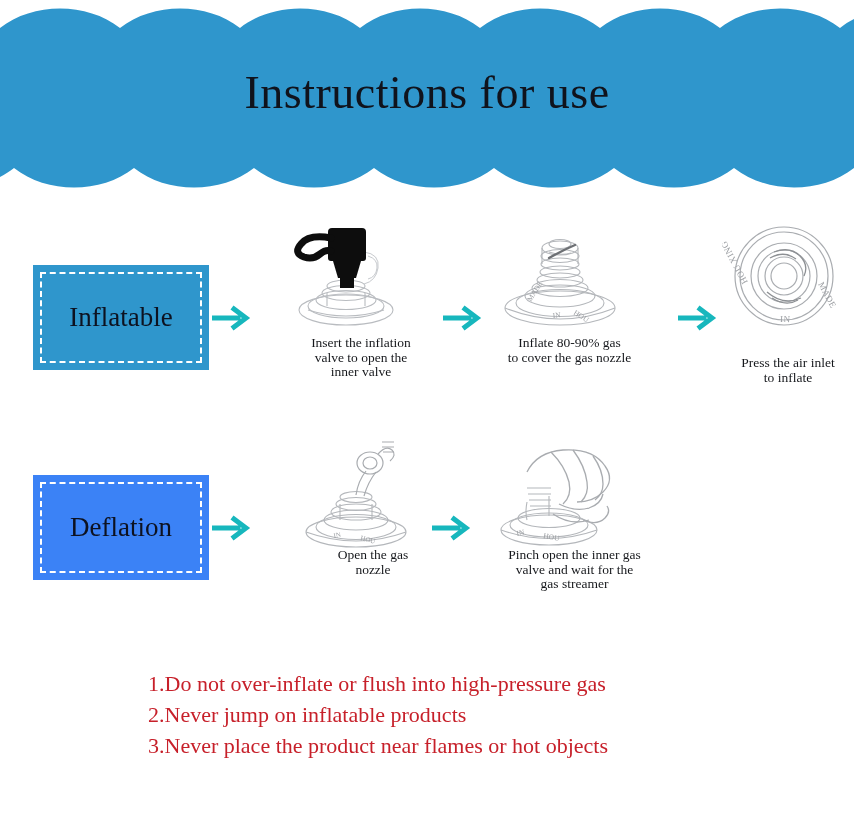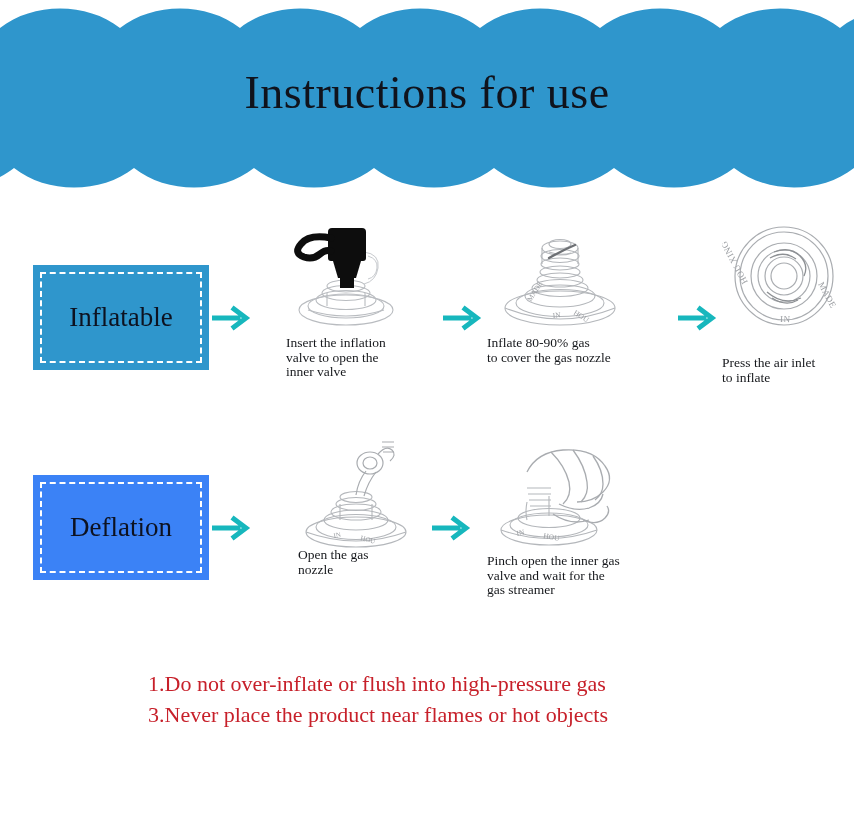--- a/index.html
+++ b/index.html
@@ -43,21 +43,21 @@
   .arrow{position:absolute;width:42px;height:30px;}
   .arrow svg{display:block;width:42px;height:30px;}
 
   
   .step{position:absolute;}
   .step-art{position:relative;height:110px;}
   .step-art svg{display:block;}
   .step-cap{
     font-family:"Liberation Serif", serif;
     font-size:13.5px;line-height:14.5px;color:#16181c;
-    text-align:left;white-space:pre-line;
+    text-align:center;white-space:pre-line;
   }
 
   
   #warnings{
     position:absolute;left:148px;top:668px;width:706px;
   }
   .warn-line{
     font-family:"Liberation Serif", serif;
     font-size:22px;line-height:31px;color:#c7202a;
     white-space:nowrap;
@@ -255,22 +255,23 @@
           <path d="M72 72 q16 8 30 4 q12 -4 14 -14"></path>
           <path d="M66 82 q18 12 36 6"></path>
           <path d="M96 88 q14 6 22 -2 q6 -6 2 -12"></path>
         </g>
         <g fill="#9a9da1" font-family="Liberation Serif, serif" font-size="7.5">
           <text transform="rotate(-12 30 104)" x="30" y="104">IN</text>
           <text transform="rotate(10 56 106)" x="56" y="106">HOU</text>
         </g>
       </svg>
     </div>
-    <div class="step-cap" style="margin-top:12px;">Pinch open the inner gas
+    <div class="step-cap" style="margin-top:6px;">Pinch open the inner gas
 valve and wait for the
 gas streamer</div>
   </div>
 </div>
 
 <div id="warnings">
   <div class="warn-line">1.Do not over-inflate or flush into high-pressure gas</div>
+  <div class="warn-line">2.Never jump on inflatable products</div>
   <div class="warn-line">3.Never place the product near flames or hot objects</div>
 </div>
 
 </body></html>

